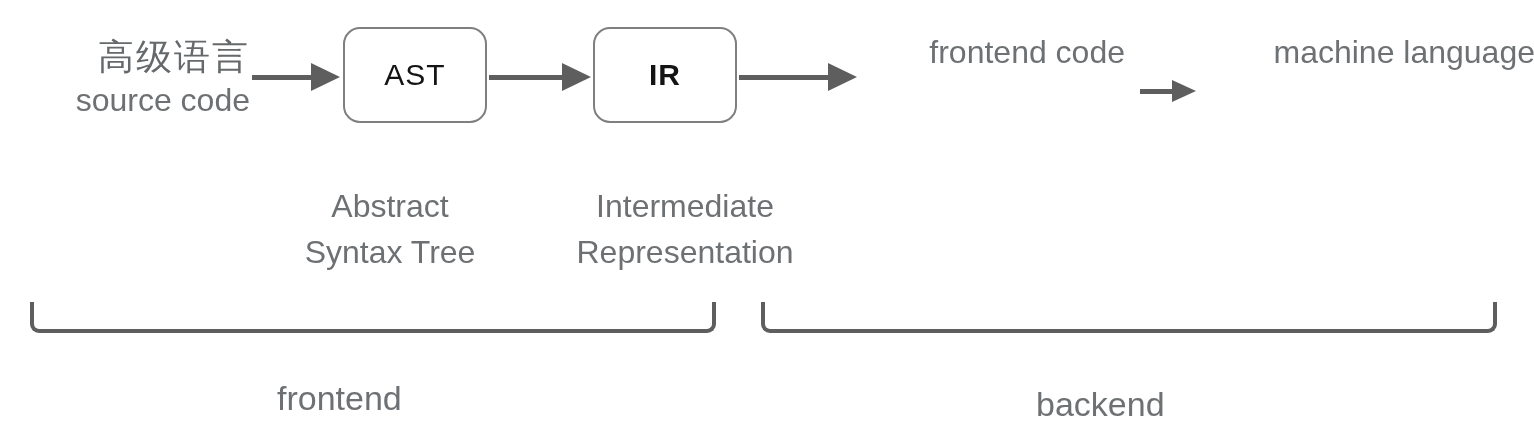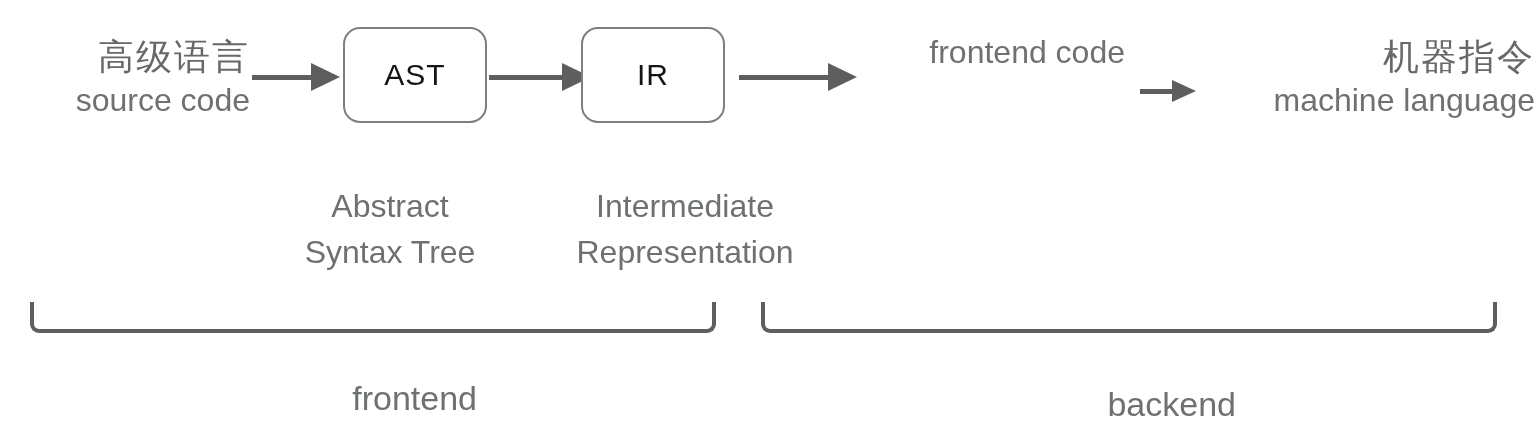--- a/index.html
+++ b/index.html
@@ -79,31 +79,31 @@
     box-sizing: border-box;
     height: 31px;
     border-left: 4px solid #5e5e5e;
     border-right: 4px solid #5e5e5e;
     border-bottom: 4px solid #5e5e5e;
     border-bottom-left-radius: 9px;
     border-bottom-right-radius: 9px;
   }
 
   .group-label {
-    text-align: right;
+    text-align: left;
     font-size: 34px;
     color: #6e7173;
   }
 
   
   .n-source  { left: 10px;   top: 33px;  width: 240px; }
   .n-assembly{ left: 845px;  top: 33px;  width: 280px; }
   .n-machine { left: 1205px; top: 33px;  width: 330px; }
   .b-ast     { left: 343px;  top: 27px; }
-  .b-ir      { left: 581px;  top: 27px; }
+  .b-ir      { left: 593px;  top: 27px; font-weight: bold; }
   .a-1       { left: 252px;  top: 62px;  width: 88px;  height: 30px; }
   .a-2       { left: 489px;  top: 62px;  width: 102px; height: 30px; }
   .a-3       { left: 739px;  top: 62px;  width: 118px; height: 30px; }
   .a-4       { left: 1140px; top: 80px;  width: 56px;  height: 22px; }
   .c-ast     { left: 270px;  top: 183px; width: 240px; }
   .c-ir      { left: 545px;  top: 183px; width: 280px; }
   .br-front  { left: 30px;   top: 302px; width: 686px; }
   .br-back   { left: 761px;  top: 302px; width: 736px; }
   .g-front   { left: 277px;  top: 379px; width: 200px; }
   .g-back    { left: 1036px; top: 385px; width: 200px; }
@@ -144,21 +144,20 @@
   <div class="abs node n-assembly">
     <div class="en">frontend code</div>
   </div>
 
   <div class="abs arrow small a-4">
     <div class="shaft"></div>
     <div class="head"></div>
   </div>
 
   <div class="abs node n-machine">
-    <div class="zh">机器指令</div>
     <div class="en">machine language</div>
   </div>
 
   <div class="abs caption c-ast">
     <div>Abstract</div>
     <div>Syntax Tree</div>
   </div>
 
   <div class="abs caption c-ir">
     <div>Intermediate</div>

